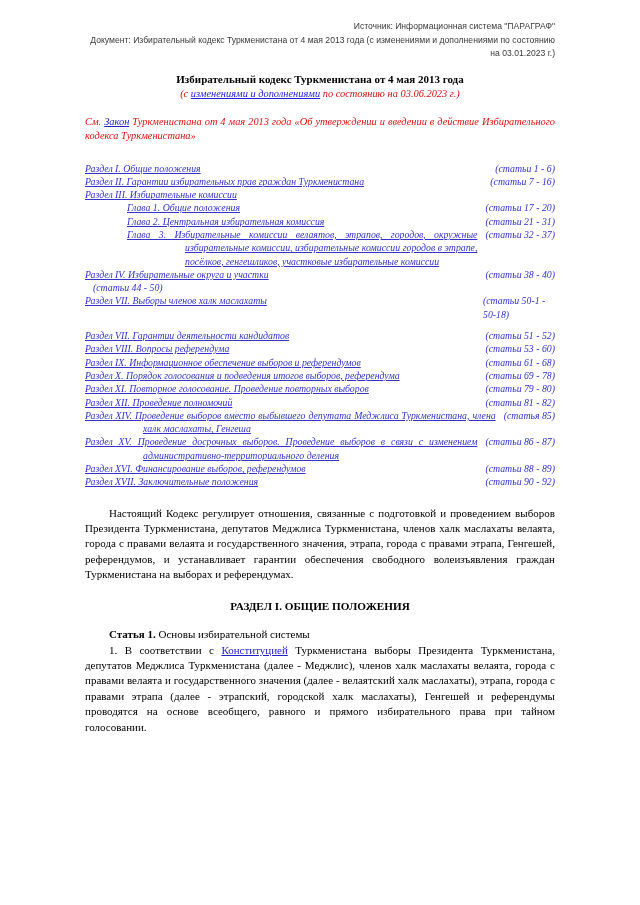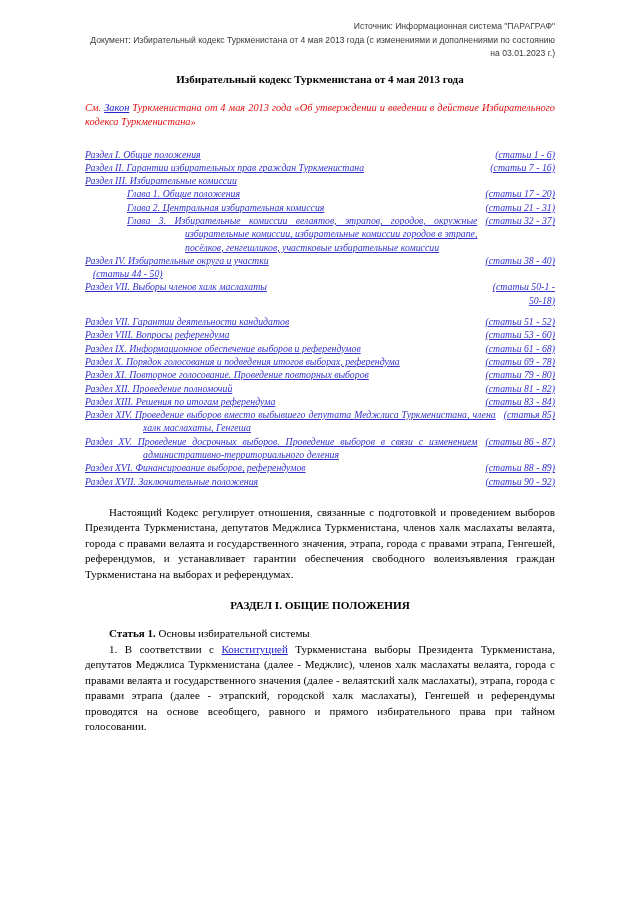--- a/index.html
+++ b/index.html
@@ -85,22 +85,20 @@
     min-width: 0;
     text-decoration: underline;
     text-align: justify;
     text-justify: inter-word;
   }
   .toc-left.jst {
     text-align-last: left;
   }
   .toc-right {
     flex: 0 0 auto;
-    text-decoration: underline;
-    text-align: right;
     padding-left: 8px;
     white-space: nowrap;
   }
   .toc-right.wrap {
     white-space: normal;
     width: 72px;
   }
   .ind-1 { padding-left: 42px; }
   .toc-gap { height: 8px; }
   .toc-row.lvl2 .toc-left { }
@@ -143,20 +141,21 @@
 <body>
 
 <div class="page">
 
   <div class="src-block">
     <div class="src-line1">Источник: Информационная система "ПАРАГРАФ"</div>
     <div class="src-line2">Документ: Избирательный кодекс Туркменистана от 4 мая 2013 года (с изменениями и дополнениями по состоянию на 03.01.2023 г.)</div>
   </div>
 
   <div class="doc-title">Избирательный кодекс Туркменистана от 4 мая 2013 года</div>
+  <div class="doc-subtitle"><span>(с </span><span class="lnk">изменениями и дополнениями</span><span> по состоянию на 03.06.2023 г.)</span></div>
 
   <div class="see-note"><span>См. </span><span class="lnk">Закон</span><span> Туркменистана от 4 мая 2013 года «Об утверждении и введении в действие Избирательного кодекса Туркменистана»</span></div>
 
   <div class="toc" id="toc-container">
       <div class="toc-row">
         <div class="toc-left">Раздел I. Общие положения</div>
         <div class="toc-right">(статьи 1 - 6)</div>
       </div>
       <div class="toc-row">
         <div class="toc-left">Раздел II. Гарантии избирательных прав граждан Туркменистана</div>
@@ -196,36 +195,32 @@
       </div>
       <div class="toc-row">
         <div class="toc-left">Раздел VIII. Вопросы референдума</div>
         <div class="toc-right">(статьи 53 - 60)</div>
       </div>
       <div class="toc-row">
         <div class="toc-left">Раздел IX. Информационное обеспечение выборов и референдумов</div>
         <div class="toc-right">(статьи 61 - 68)</div>
       </div>
       <div class="toc-row">
-        <div class="toc-left jst" style="text-align: justify; padding-left: 58px; text-indent: -58px;">Раздел X. Порядок голосования и подведения итогов выборах, референдума</div>
+        <div class="toc-left jst" style="text-align: justify; padding-left: 58px; text-indent: -58px;">Раздел X. Порядок голосования и подведения итогов выборов, референдума</div>
         <div class="toc-right">(статьи 69 - 78)</div>
       </div>
       <div class="toc-row">
         <div class="toc-left">Раздел XI. Повторное голосование. Проведение повторных выборов</div>
         <div class="toc-right">(статьи 79 - 80)</div>
       </div>
       <div class="toc-row">
         <div class="toc-left">Раздел XII. Проведение полномочий</div>
         <div class="toc-right">(статьи 81 - 82)</div>
       </div>
       <div class="toc-row">
-        <div class="toc-left">Раздел XIII. Решения по итогам референдума</div>
-        <div class="toc-right">(статьи 83 - 84)</div>
-      </div>
-      <div class="toc-row">
         <div class="toc-left jst" style="text-align: justify; padding-left: 58px; text-indent: -58px;">Раздел XIV. Проведение выборов вместо выбывшего депутата Меджлиса Туркменистана, члена халк маслахаты, Генгеша</div>
         <div class="toc-right">(статья 85)</div>
       </div>
       <div class="toc-row">
         <div class="toc-left jst" style="text-align: justify; padding-left: 58px; text-indent: -58px;">Раздел XV. Проведение досрочных выборов. Проведение выборов в связи с изменением административно-территориального деления</div>
         <div class="toc-right">(статьи 86 - 87)</div>
       </div>
       <div class="toc-row">
         <div class="toc-left">Раздел XVI. Финансирование выборов, референдумов</div>
         <div class="toc-right">(статьи 88 - 89)</div>

